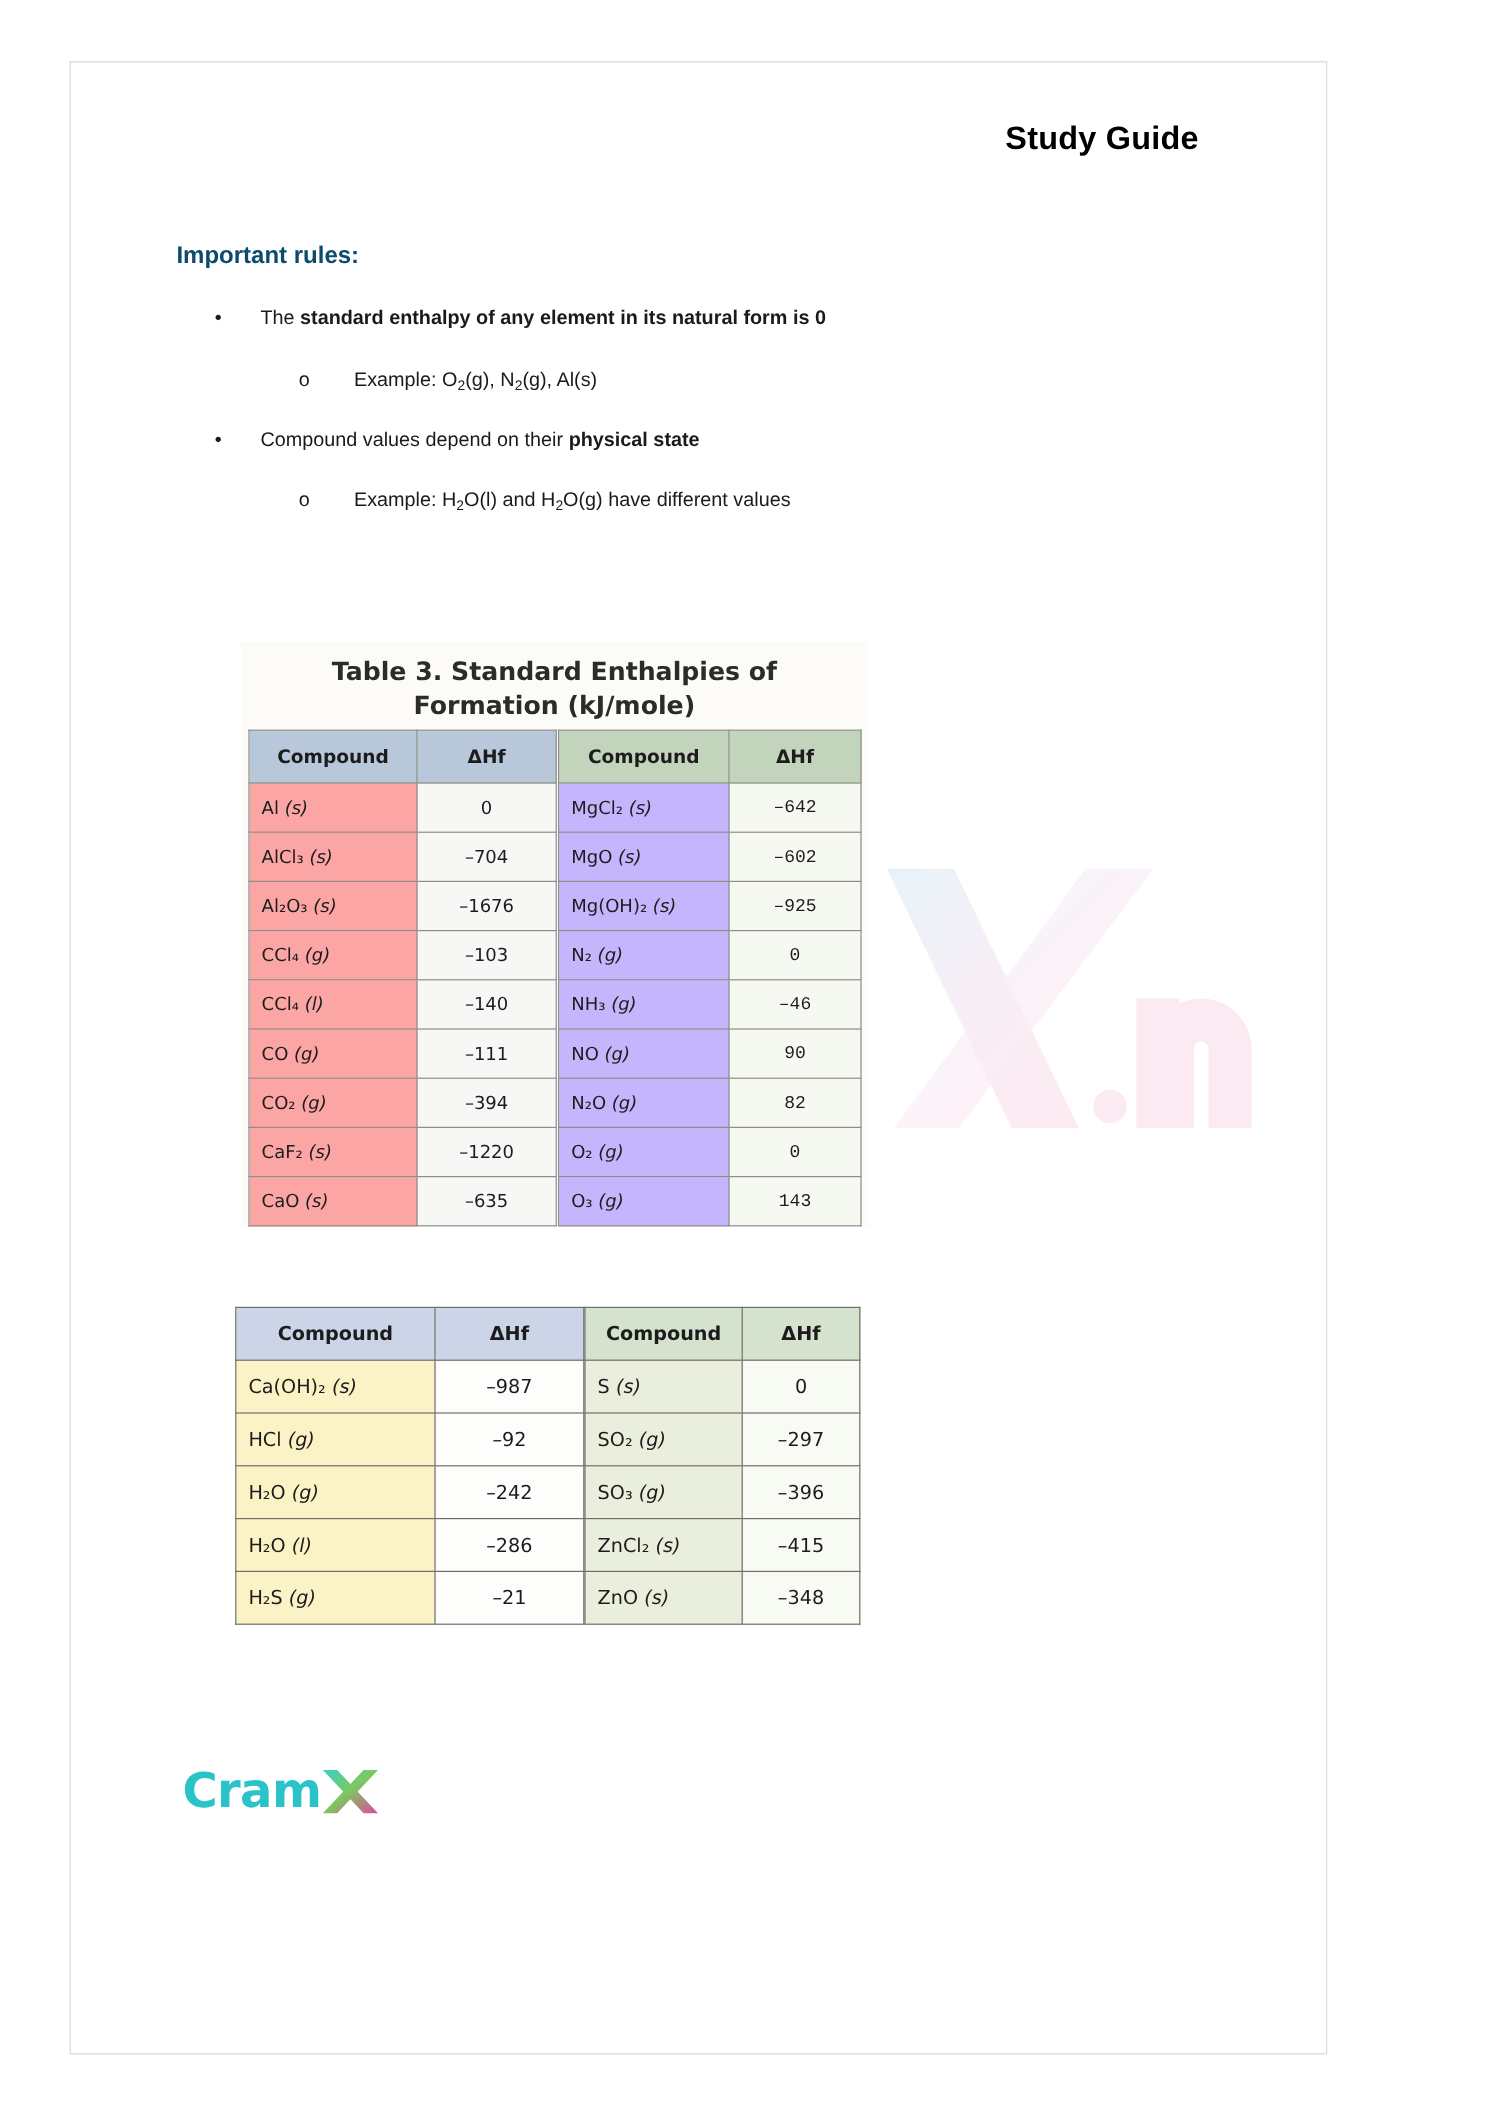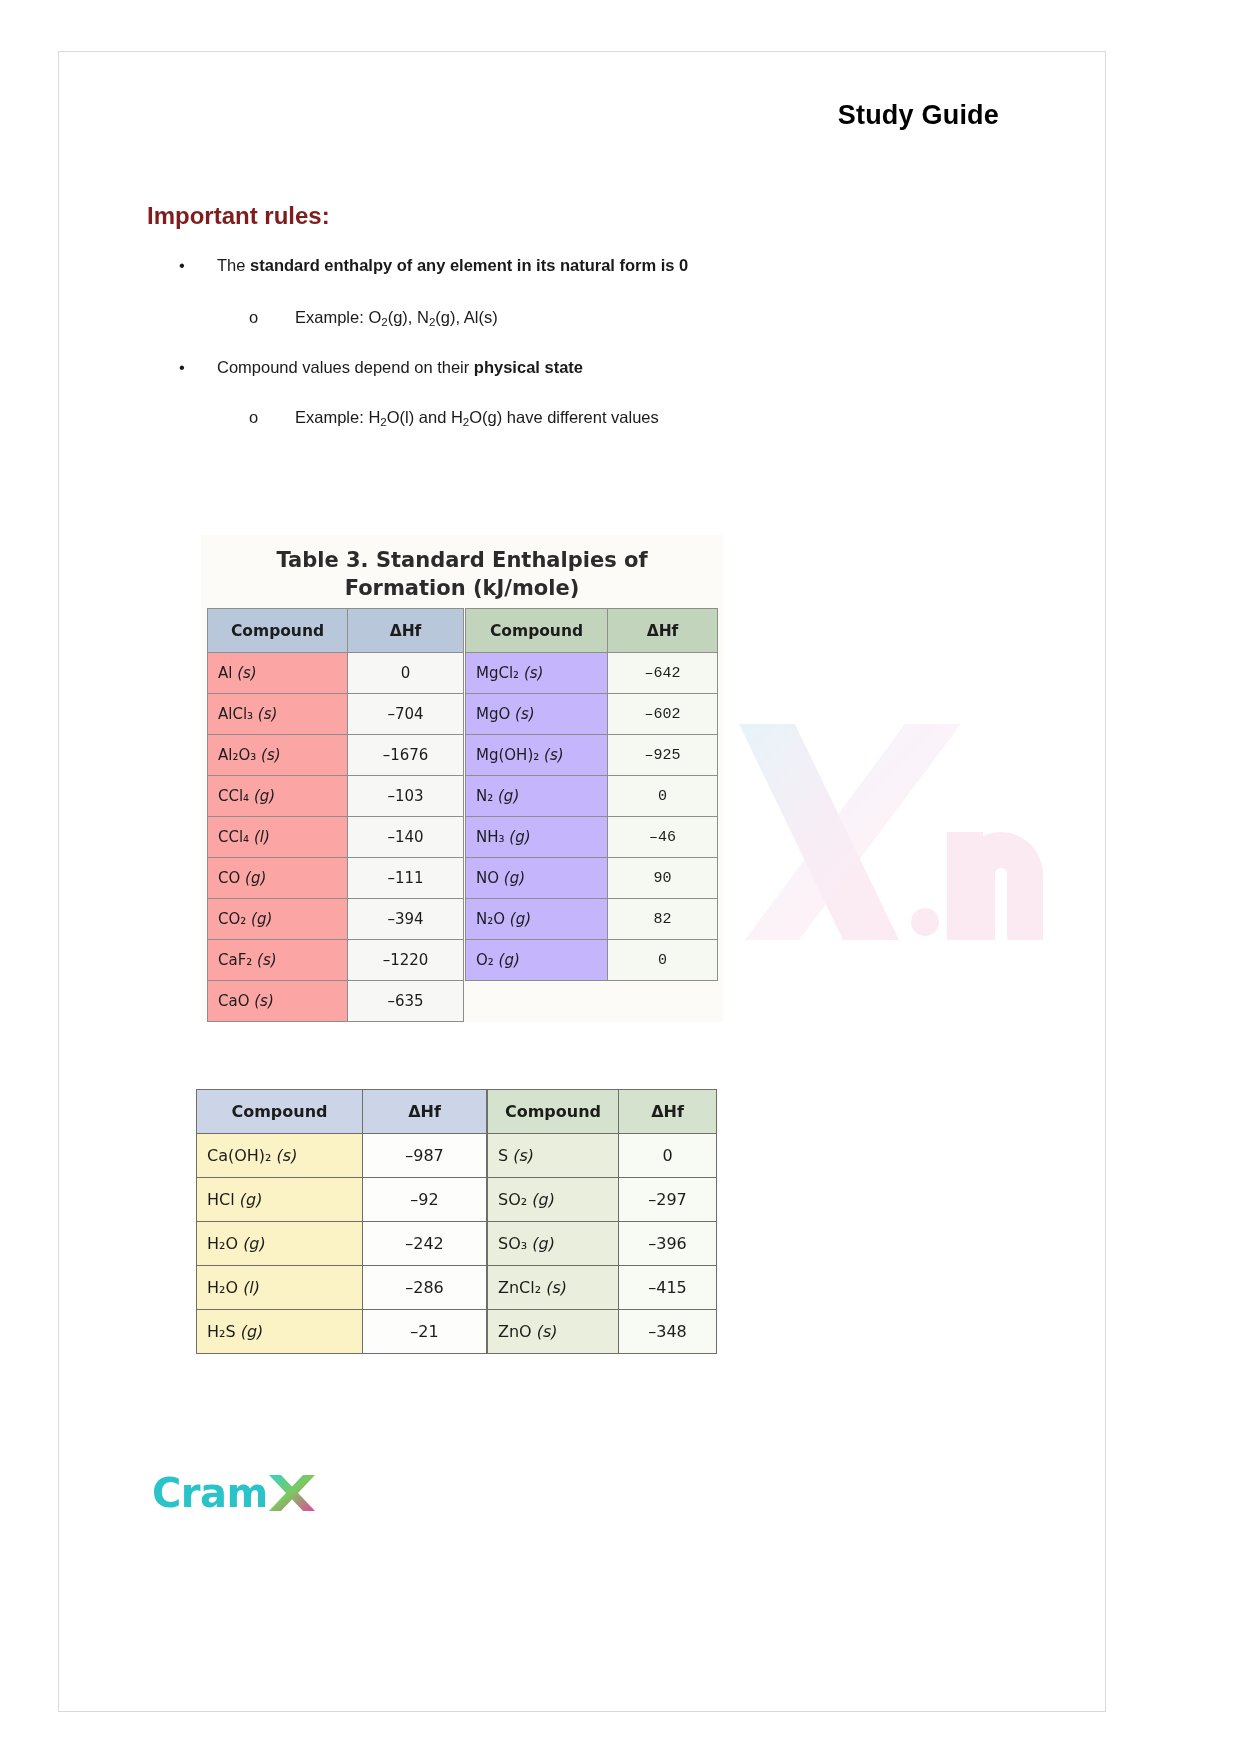--- a/index.html
+++ b/index.html
@@ -48,23 +48,23 @@
     color: #000000;
     letter-spacing: 0.2px;
     white-space: nowrap;
   }
 
   
   .section-heading {
     position: absolute;
     left: 88px;
     top: 150px;
-    font-size: 24px;
+    font-size: 20px;
     font-weight: bold;
-    color: #7f1d1d;
+    color: #0c4a6e;
   }
   .bullet-l1 {
     position: absolute;
     font-size: 16.5px;
     color: #1a1a1a;
     white-space: nowrap;
   }
   .bullet-l1 .dot {
     position: absolute;
     left: 0;
@@ -325,20 +325,24 @@
             <td class="val">90</td>
           </tr>
           <tr>
             <td class="cmp">N₂O <span class="st">(g)</span></td>
             <td class="val">82</td>
           </tr>
           <tr>
             <td class="cmp">O₂ <span class="st">(g)</span></td>
             <td class="val">0</td>
           </tr>
+          <tr>
+            <td class="cmp">O₃ <span class="st">(g)</span></td>
+            <td class="val">143</td>
+          </tr>
         </tbody>
     </table>
   </div>
 
   <div class="table-block" id="table4-block">
     <table class="enth" id="t4a">
       <colgroup>
           <col class="c1">
           <col class="c2">
         </colgroup>

